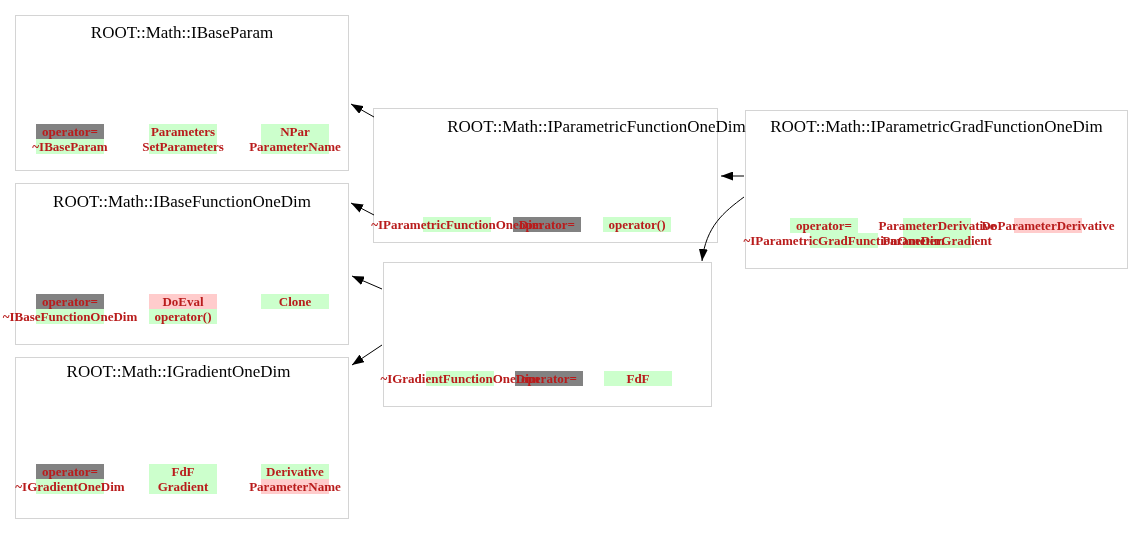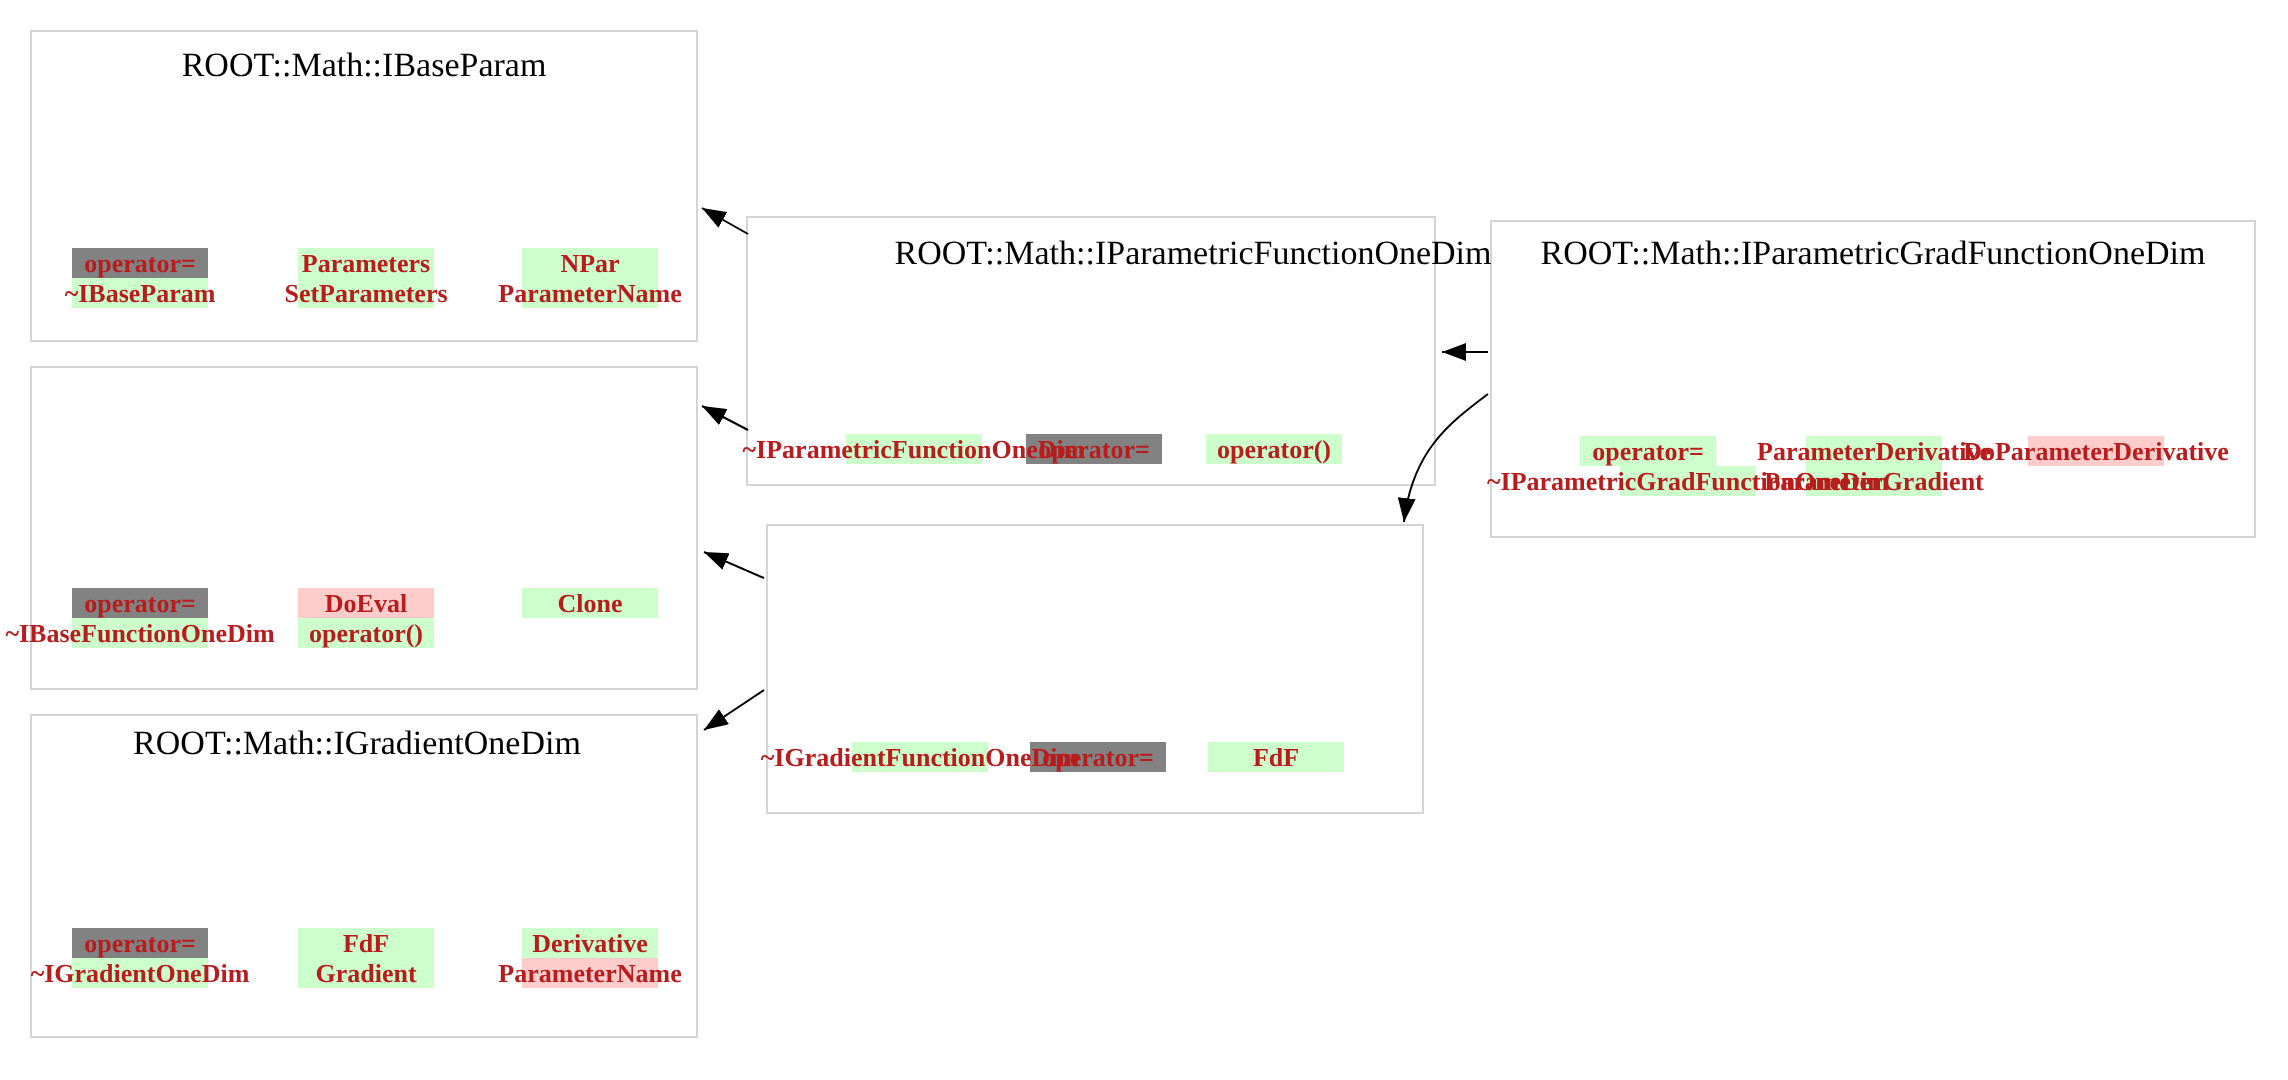--- a/index.html
+++ b/index.html
@@ -35,20 +35,21 @@
 <div id="canvas">
 
   <div class="cls-box" style="left:15px;top:15px;width:334px;height:156px"></div>
   <div class="cls-box" style="left:15px;top:183px;width:334px;height:162px"></div>
   <div class="cls-box" style="left:15px;top:357px;width:334px;height:162px"></div>
   <div class="cls-box" style="left:373px;top:108px;width:345px;height:135px"></div>
   <div class="cls-box" style="left:383px;top:262px;width:329px;height:145px"></div>
   <div class="cls-box" style="left:745px;top:110px;width:383px;height:159px"></div>
 
   <div class="cls-title" style="left:15px;top:24px;width:334px">ROOT::Math::IBaseParam</div>
+  <div class="cls-title" style="left:15px;top:193px;width:334px">ROOT::Math::IBaseFunctionOneDim</div>
   <div class="cls-title" style="left:15px;top:363px;width:327px">ROOT::Math::IGradientOneDim</div>
   <div class="cls-title" style="left:390px;top:118px;width:413px">ROOT::Math::IParametricFunctionOneDim</div>
   <div class="cls-title" style="left:745px;top:118px;width:383px">ROOT::Math::IParametricGradFunctionOneDim</div>
 
   <span class="method m-gray" style="left:36px;top:124px">
       <b class="t">operator=</b>
     </span>
   <span class="method m-green" style="left:149px;top:124px">
       <b class="t">Parameters</b>
     </span>

